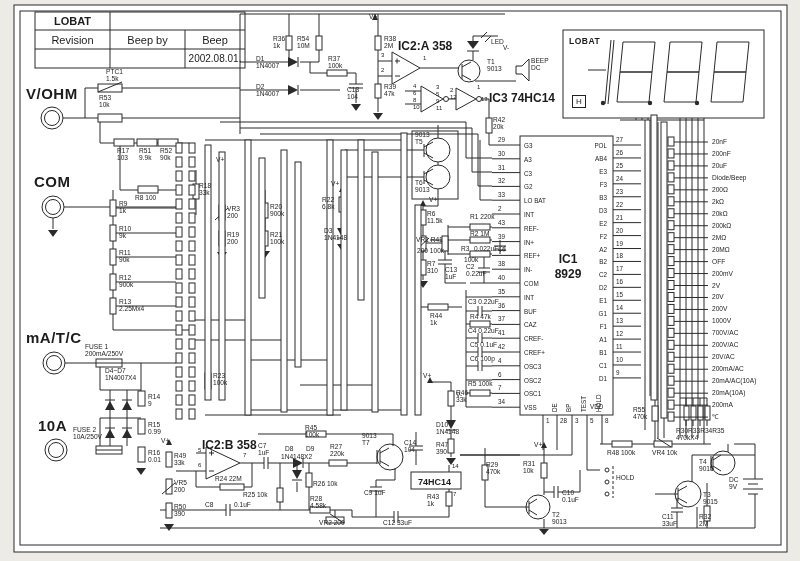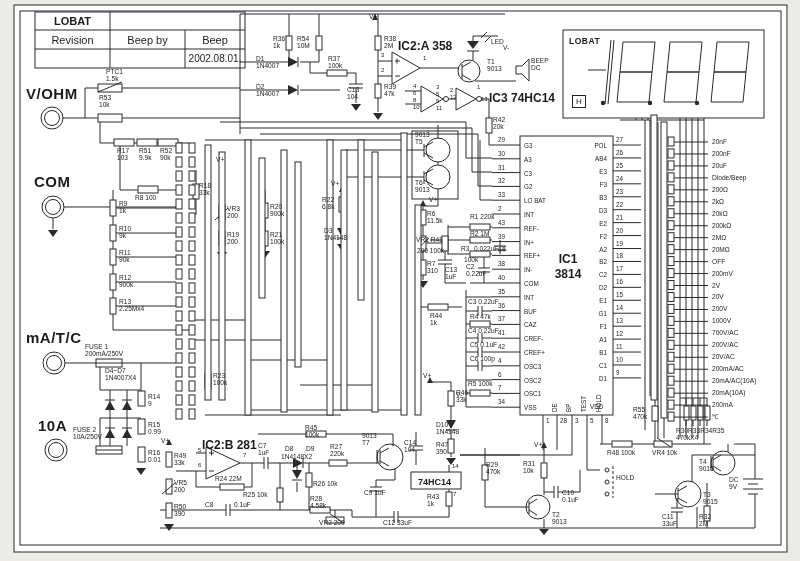--- a/index.html
+++ b/index.html
@@ -413,21 +413,21 @@
 
   <div class="tb" style="left:35px;top:12px;width:75px;height:18px;font-size:11px">LOBAT</div>
   <div class="tb" style="left:35px;top:30px;width:75px;height:19px;font-size:11px;font-weight:normal">Revision</div>
   <div class="tb" style="left:110px;top:30px;width:75px;height:19px;font-size:11px;font-weight:normal">Beep by</div>
   <div class="tb" style="left:185px;top:30px;width:60px;height:19px;font-size:11px;font-weight:normal">Beep</div>
   <div class="tb" style="left:185px;top:49px;width:60px;height:19px;font-size:10px;font-weight:normal">2002.08.01.</div>
 
   <div class="lobat">LOBAT</div>
   <div class="holdbox">H</div>
 
-  <div class="icname"><span>IC1</span><br><span>3814</span></div>
+  <div class="icname"><span>IC1</span><br><span>8929</span></div>
 <div class="lbl big" style="left: 26px; top: 86px;">V/OHM</div>
     <div class="lbl big" style="left: 34px; top: 174px;">COM</div>
     <div class="lbl big" style="left: 26px; top: 330px;">mA/T/C</div>
     <div class="lbl big" style="left: 38px; top: 418px;">10A</div>
     <div class="lbl " style="left: 106px; top: 68px;">PTC1
 1.5k</div>
     <div class="lbl " style="left: 99px; top: 94px;">R53
 10k</div>
     <div class="lbl " style="left: 117px; top: 147px;">R17
 103</div>
@@ -560,21 +560,21 @@
     <div class="lbl " style="left: 436px; top: 421px;">D10
 1N4148</div>
     <div class="lbl " style="left: 436px; top: 441px;">R47
 390</div>
     <div class="lbl " style="left: 404px; top: 439px;">C14
 104</div>
     <div class="lbl " style="left: 305px; top: 424px;">R45
 100k</div>
     <div class="lbl " style="left: 362px; top: 432px;">9013
 T7</div>
-    <div class="lbl ic" style="left: 202px; top: 439px;">IC2:B 281</div>
+    <div class="lbl ic" style="left: 202px; top: 439px;">IC2:B 358</div>
     <div class="lbl pin" style="left: 198px; top: 447px;">5</div>
     <div class="lbl pin" style="left: 198px; top: 462px;">6</div>
     <div class="lbl pin" style="left: 243px; top: 452px;">7</div>
     <div class="lbl " style="left: 215px; top: 475px;">R24 22M</div>
     <div class="lbl " style="left: 258px; top: 442px;">C7
 1uF</div>
     <div class="lbl " style="left: 285px; top: 445px;">D8</div>
     <div class="lbl " style="left: 306px; top: 445px;">D9</div>
     <div class="lbl " style="left: 281px; top: 453px;">1N4148X2</div>
     <div class="lbl " style="left: 330px; top: 443px;">R27

